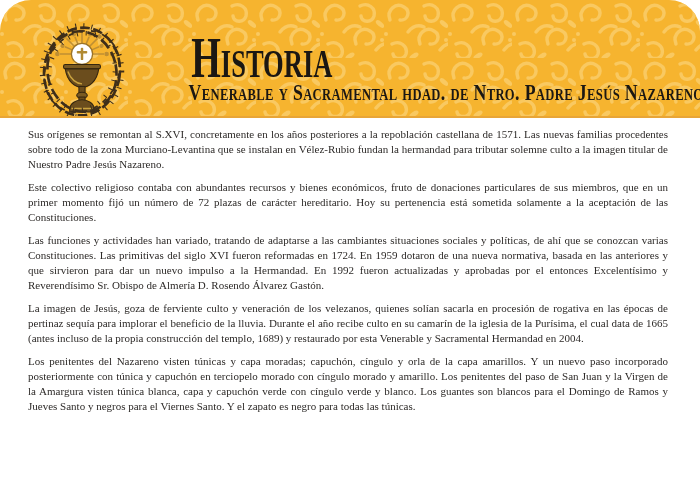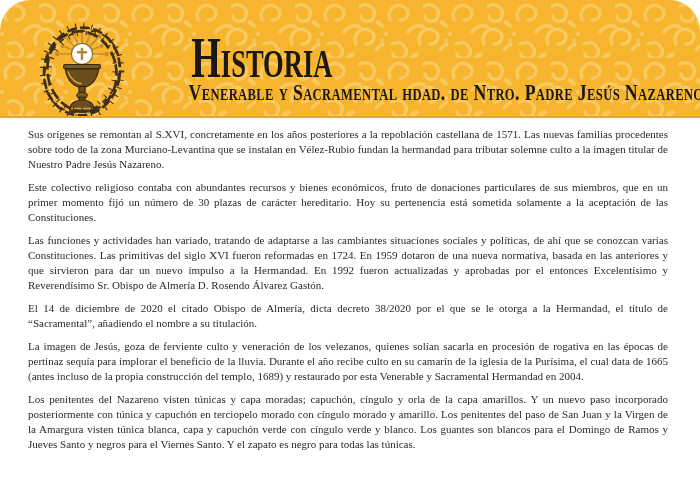--- a/index.html
+++ b/index.html
@@ -160,20 +160,19 @@
       <span class="condense">Historia</span>
     </div>
 
     <div class="subtitle-wrap">
       <span class="condense">Venerable y Sacramental hdad. de Ntro. Padre Jesús Nazareno</span>
     </div>
   </div>
 
   <div class="content">
     <p>Sus orígenes se remontan al S.XVI, concretamente en los años posteriores a la repoblación castellana de 1571. Las nuevas familias procedentes sobre todo de la zona Murciano-Levantina que se instalan en Vélez-Rubio fundan la hermandad para tributar solemne culto a la imagen titular de Nuestro Padre Jesús Nazareno.</p>
-    <p>Este colectivo religioso contaba con abundantes recursos y bienes económicos, fruto de donaciones particulares de sus miembros, que en un primer momento fijó un número de 30 plazas de carácter hereditario. Hoy su pertenencia está sometida solamente a la aceptación de las Constituciones.</p>
+    <p>Este colectivo religioso contaba con abundantes recursos y bienes económicos, fruto de donaciones particulares de sus miembros, que en un primer momento fijó un número de 72 plazas de carácter hereditario. Hoy su pertenencia está sometida solamente a la aceptación de las Constituciones.</p>
     <p>Las funciones y actividades han variado, tratando de adaptarse a las cambiantes situaciones sociales y políticas, de ahí que se conozcan varias Constituciones. Las primitivas del siglo XVI fueron reformadas en 1724. En 1959 dotaron de una nueva normativa, basada en las anteriores y que sirvieron para dar un nuevo impulso a la Hermandad. En 1992 fueron actualizadas y aprobadas por el entonces Excelentísimo y Reverendísimo Sr. Obispo de Almería D. Rosendo Álvarez Gastón.</p>
-    <p>El 14 de diciembre de 2020 el citado Obispo de Almería, dicta decreto 38/2020 por el que se le otorga a la Hermandad, el título de “Sacramental”, añadiendo el nombre a su titulación.</p>
     <p>La imagen de Jesús, goza de ferviente culto y veneración de los velezanos, quienes solían sacarla en procesión de rogativa en las épocas de pertinaz sequía para implorar el beneficio de la lluvia. Durante el año recibe culto en su camarín de la iglesia de la Purísima, el cual data de 1665 (antes incluso de la propia construcción del templo, 1689) y restaurado por esta Venerable y Sacramental Hermandad en 2004.</p>
     <p>Los penitentes del Nazareno visten túnicas y capa moradas; capuchón, cíngulo y orla de la capa amarillos. Y un nuevo paso incorporado posteriormente con túnica y capuchón en terciopelo morado con cíngulo morado y amarillo. Los penitentes del paso de San Juan y la Virgen de la Amargura visten túnica blanca, capa y capuchón verde con cíngulo verde y blanco. Los guantes son blancos para el Domingo de Ramos y Jueves Santo y negros para el Viernes Santo. Y el zapato es negro para todas las túnicas.</p>
   </div>
 
 </div>
 
 </body></html>

